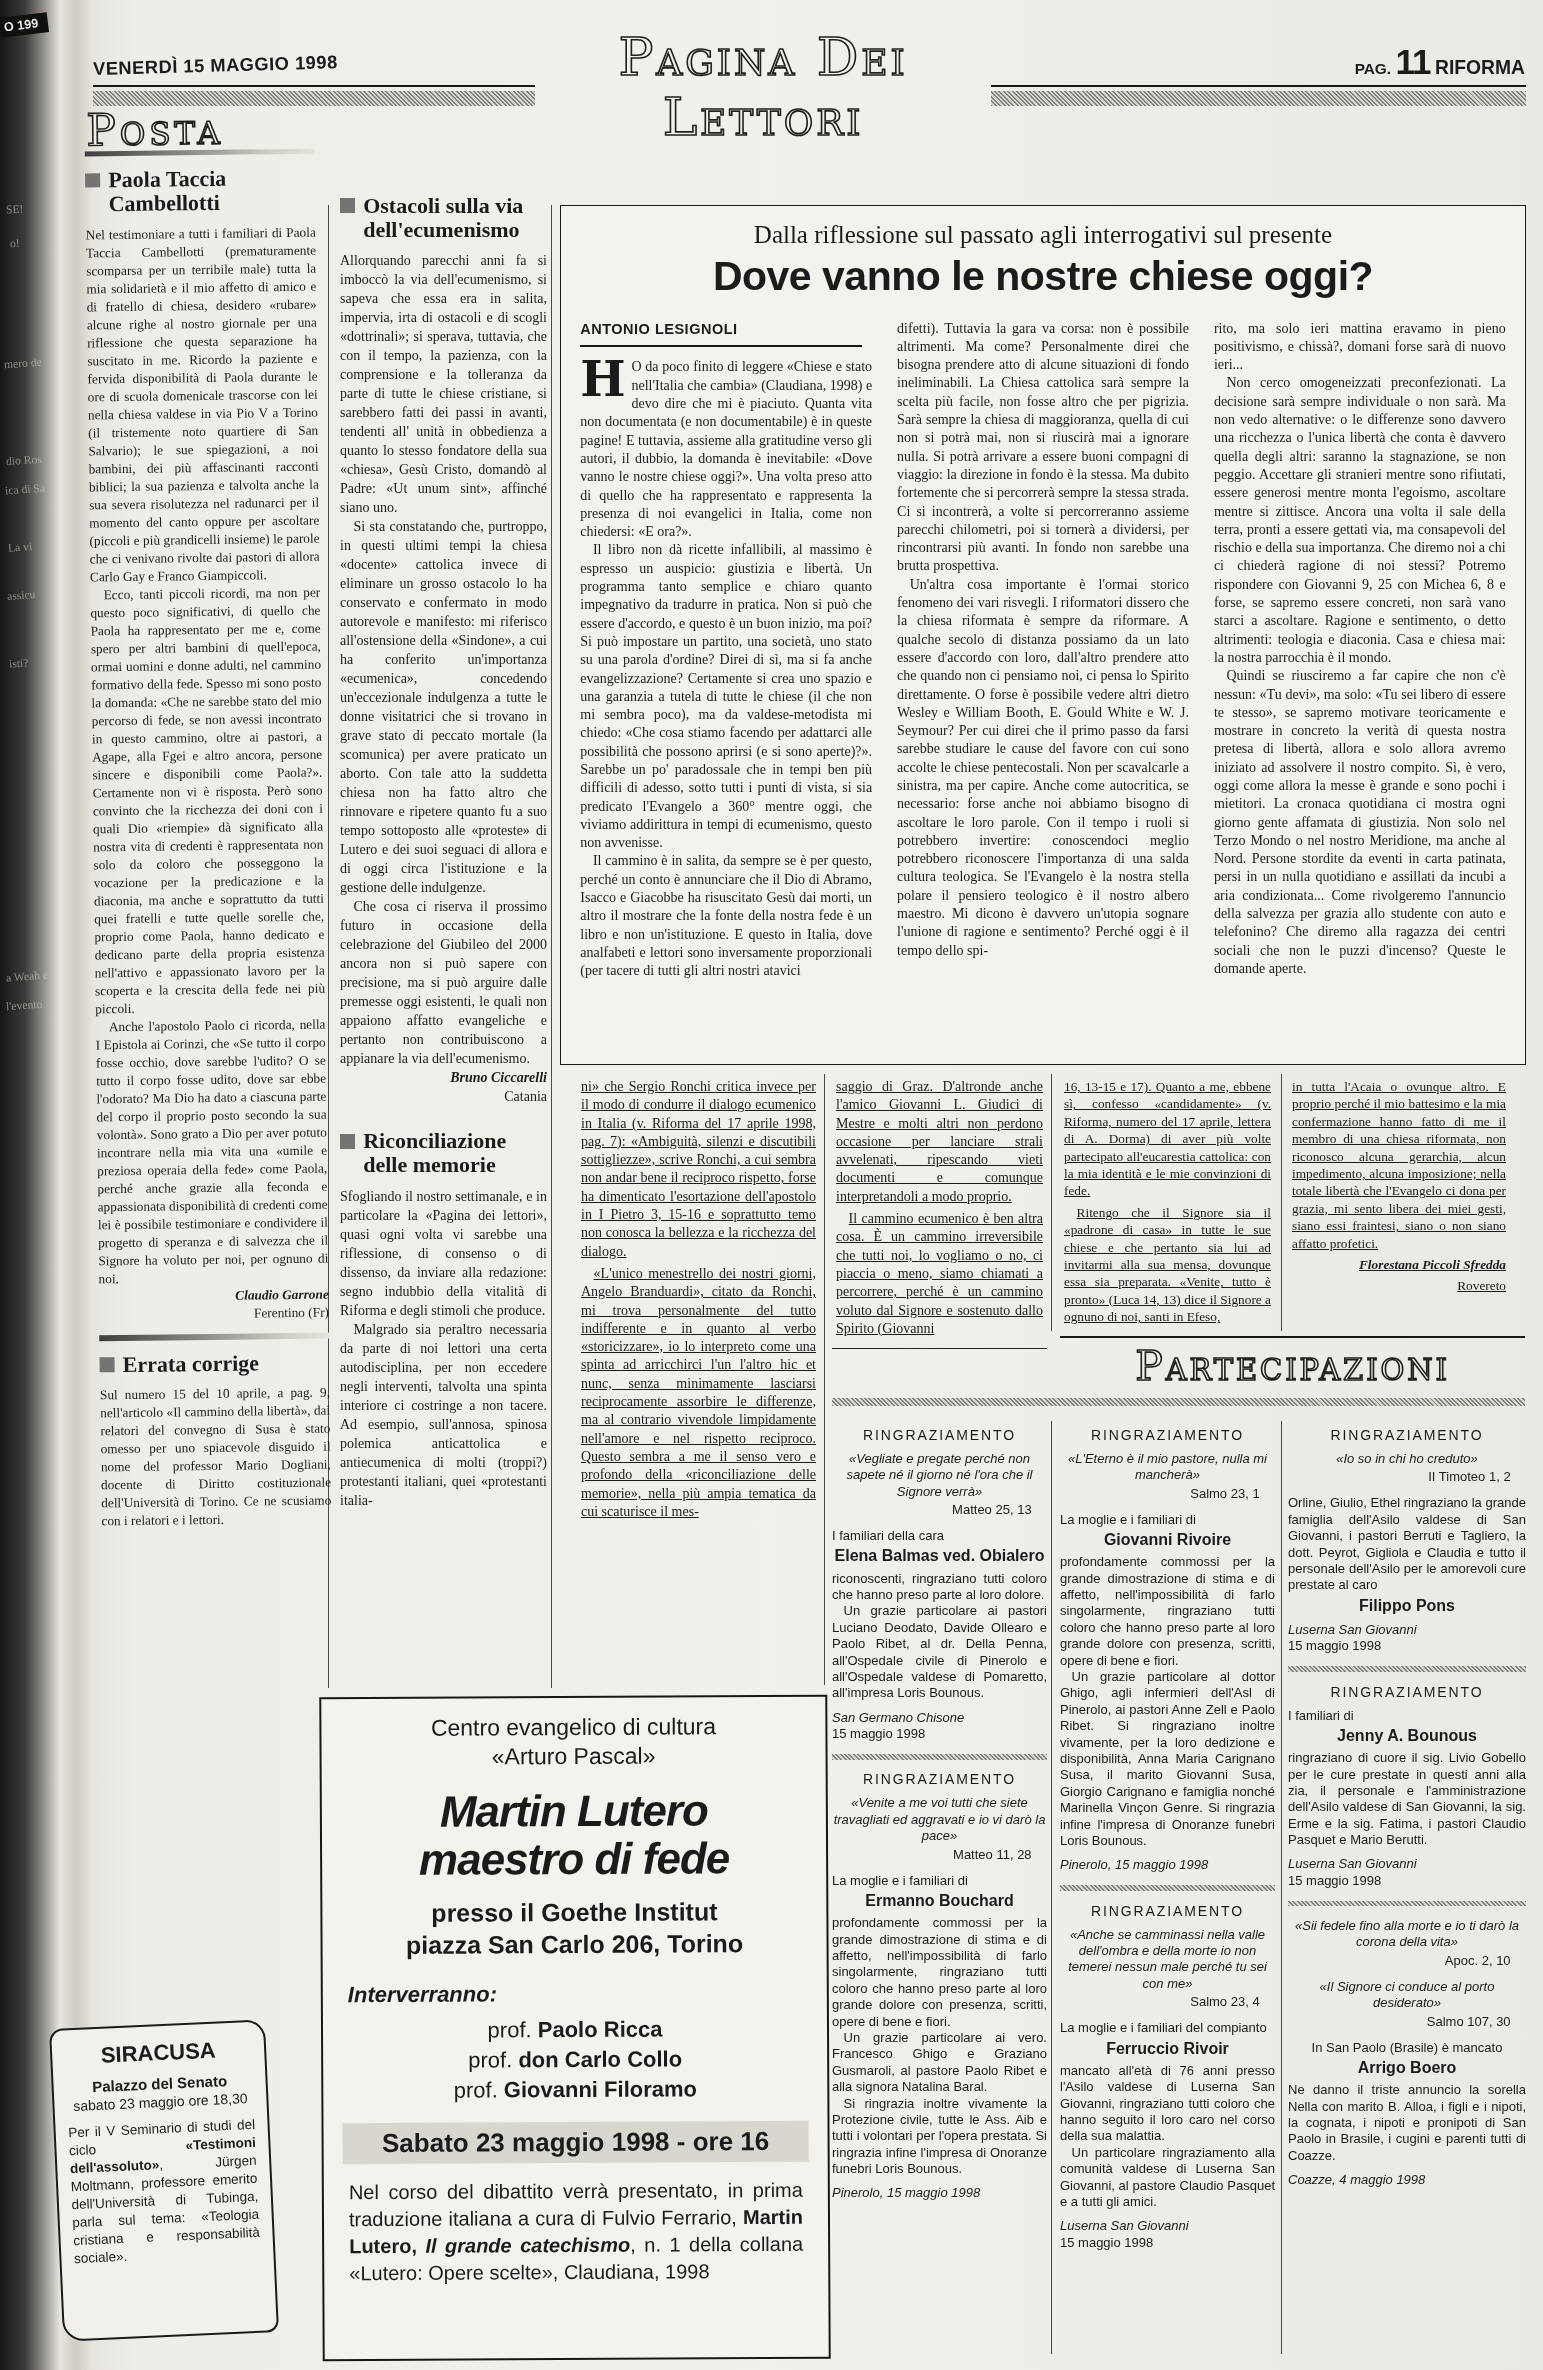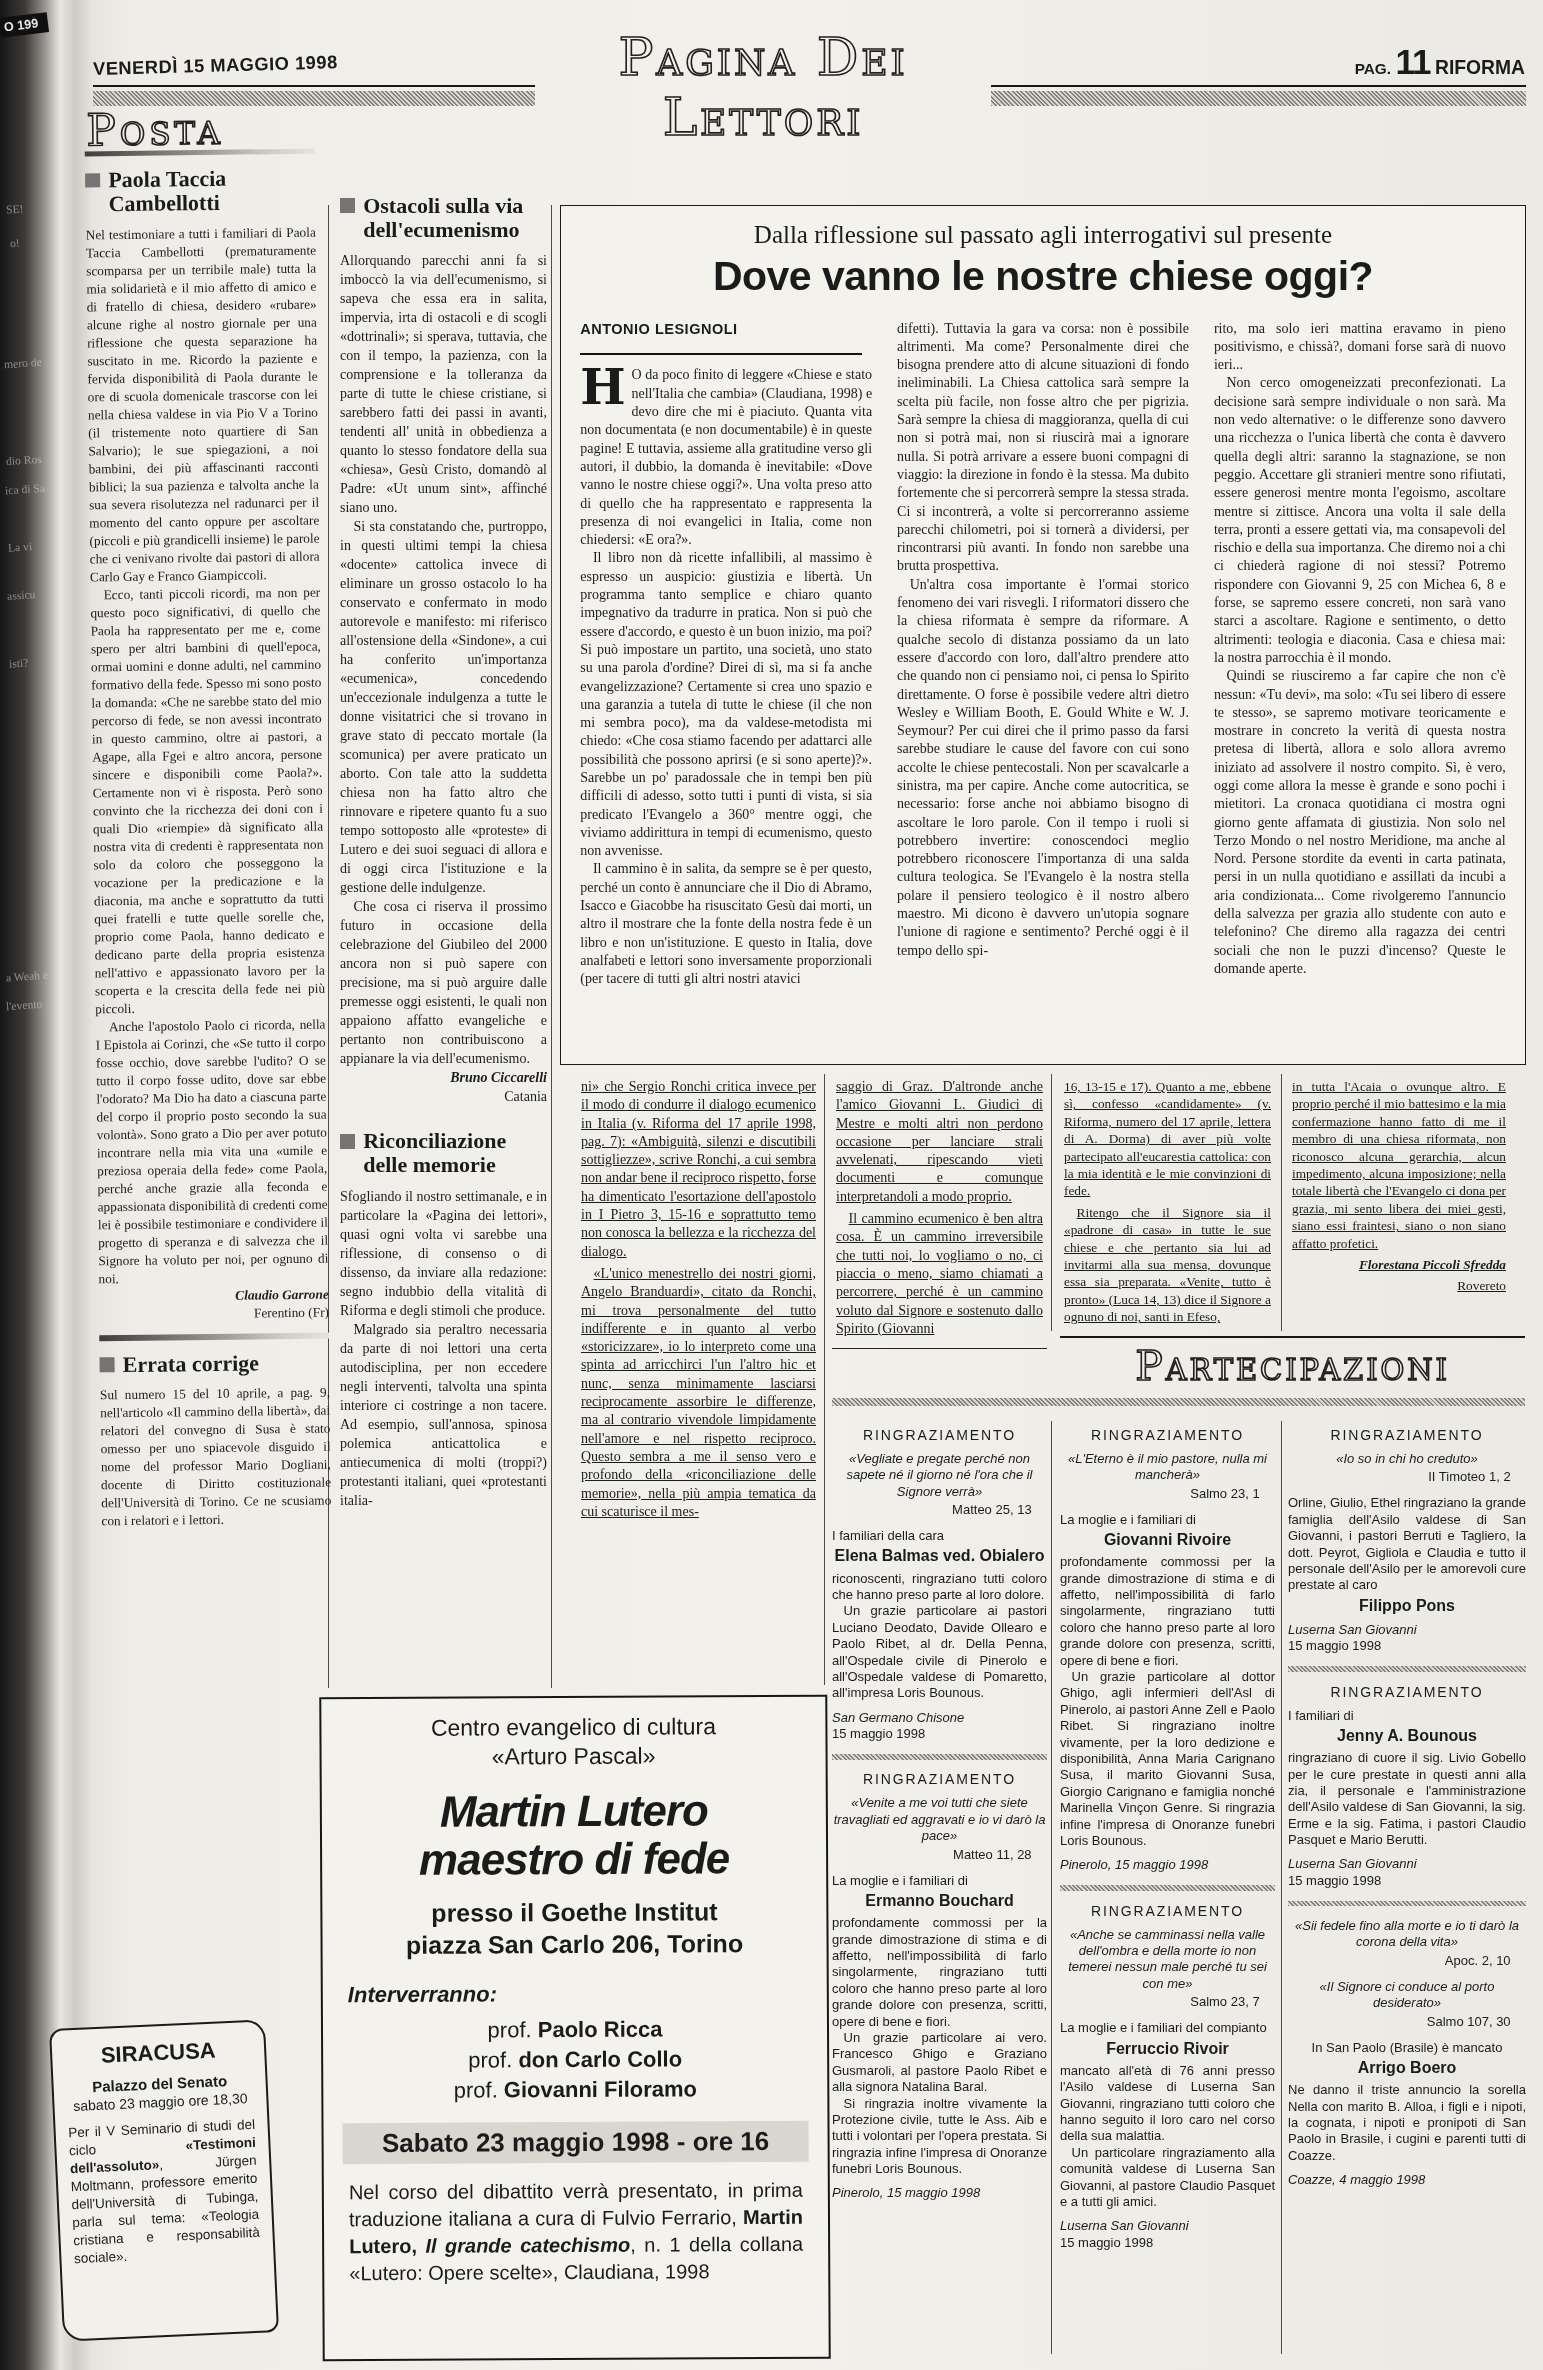--- a/index.html
+++ b/index.html
@@ -39,21 +39,21 @@
   
   .mainbox{left:560px;top:205px;width:966px;height:860px;border:1.9px solid #1b1a18;
      background:#f4f2ed;padding:13.5px 19.3px 0;box-sizing:border-box;overflow:hidden;}
   .eyebrow{text-align:center;font-size:25px;margin:1.9px 0 3.9px;}
   .headline{text-align:center;font-family:"Liberation Sans",sans-serif;font-weight:bold;
      font-size:41px;letter-spacing:-0.5px;margin:1.9px 0 19.3px;}
   .art-cols{display:flex;gap:25px;}
   .art-col{flex:1;text-align:justify;font-size:14px;line-height:18.3px;}
   .art-col p{margin:0;text-indent:12.6px;}
   .author{font-family:"Liberation Sans",sans-serif;font-weight:bold;font-size:14.5px;letter-spacing:0.5px;
-     border-bottom:2.4px solid #141414;padding-bottom:15px;margin:0 9.7px 11.6px 0;text-indent:0;text-align:left;}
+     border-bottom:2.4px solid #141414;padding-bottom:7px;margin:0 9.7px 11.6px 0;text-indent:0;text-align:left;}
   .dropcap{float:left;font-family:"DejaVu Serif",serif;font-weight:bold;font-size:48px;line-height:.82;padding:1.9px 5.8px 0 0;}
   p.noind{text-indent:0 !important;}
   
   .cont{text-align:justify;font-size:14px;line-height:18.3px;}
   .cont p{margin:4px;text-indent:12.6px;text-decoration:underline;}
   .cont-sm{font-size:13.3px;line-height:17.4px;}
   .thinrule{border:none;border-top:1.4px solid #222;margin:9.7px 0 0;}
   
   .part-title{left:1060px;top:1342px;width:465px;text-align:center;font-size:41px;}
   .obit-col{font-family:"Liberation Sans",sans-serif;font-size:13px;line-height:16.4px;text-align:justify;}
@@ -239,21 +239,21 @@
       <p class="noind">La moglie e i familiari di</p>
       <p class="ob-name">Giovanni Rivoire</p>
       <p class="noind">profondamente commossi per la grande dimostrazione di stima e di affetto, nell'impossibilità di farlo singolarmente, ringraziano tutti coloro che hanno preso parte al loro grande dolore con presenza, scritti, opere di bene e fiori.</p>
       <p>Un grazie particolare al dottor Ghigo, agli infermieri dell'Asl di Pinerolo, ai pastori Anne Zell e Paolo Ribet. Si ringraziano inoltre vivamente, per la loro dedizione e disponibilità, Anna Maria Carignano Susa, il marito Giovanni Susa, Giorgio Carignano e famiglia nonché Marinella Vinçon Genre. Si ringrazia infine l'impresa di Onoranze funebri Loris Bounous.</p>
       <p class="ob-place">Pinerolo, 15 maggio 1998</p>
     </div>
     <div class="ob-sep halftone"></div>
     <div>
       <p class="ob-label">RINGRAZIAMENTO</p>
       <p class="ob-quote">«Anche se camminassi nella valle dell'ombra e della morte io non temerei nessun male perché tu sei con me»</p>
-      <p class="ob-ref">Salmo 23, 7</p>
+      <p class="ob-ref">Salmo 23, 4</p>
       <p class="noind">La moglie e i familiari del compianto</p>
       <p class="ob-name">Ferruccio Rivoir</p>
       <p class="noind">mancato all'età di 76 anni presso l'Asilo valdese di Luserna San Giovanni, ringraziano tutti coloro che hanno seguito il loro caro nel corso della sua malattia.</p>
       <p>Un particolare ringraziamento alla comunità valdese di Luserna San Giovanni, al pastore Claudio Pasquet e a tutti gli amici.</p>
       <p class="ob-place">Luserna San Giovanni</p>
       <p class="noind">15 maggio 1998</p>
     </div>
   </div>
 
   <div class="abs obit-col" style="left:1288px;top:1421px;width:238px">

